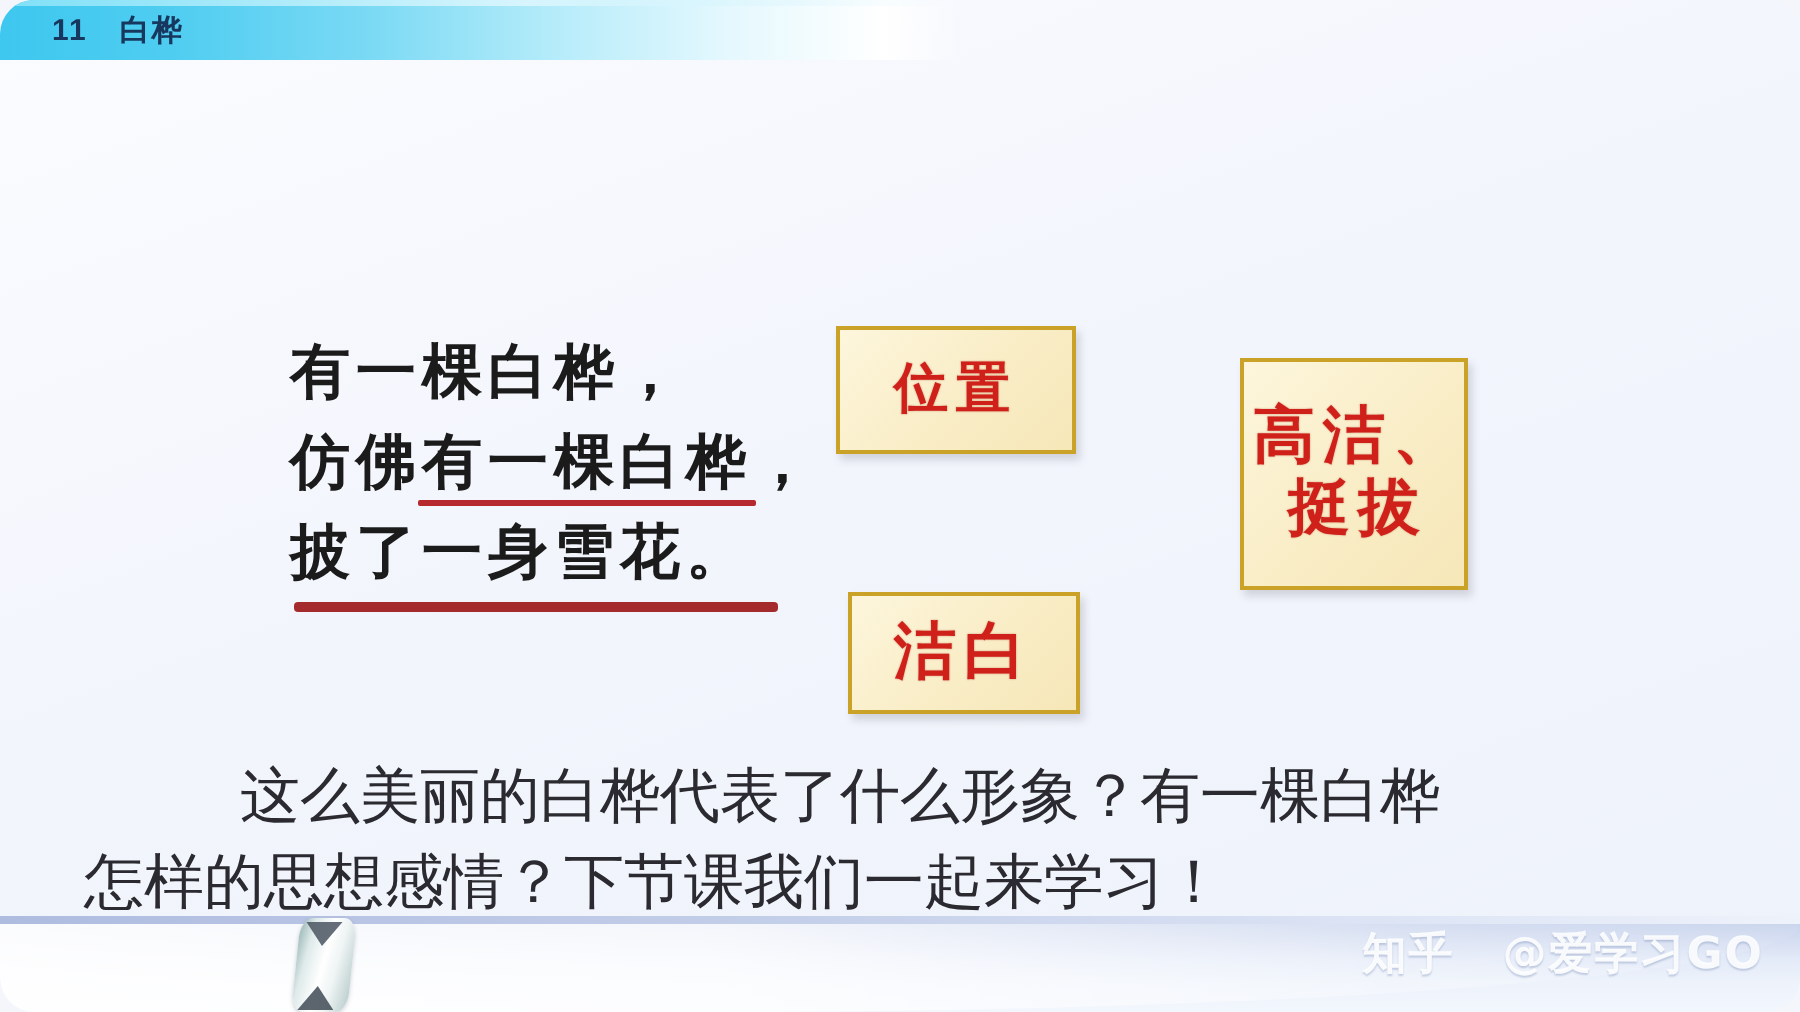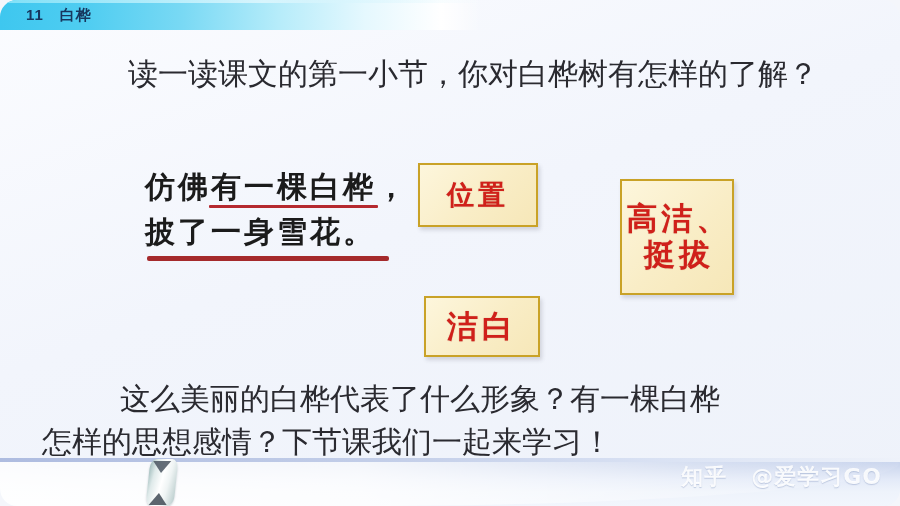--- a/index.html
+++ b/index.html
@@ -241,26 +241,24 @@
 
 <div class="slide">
 
   <div class="header-bar">
     <div class="hl"></div>
   </div>
   <div class="header-text">
     <span class="header-num">11</span><span>白桦</span>
   </div>
 
-  <div class="q-top">
-    <span class="indent"></span><span>读一读课文的第一小节，你对白桦树有怎样的了解？</span>
-  </div>
 
   <div class="poem">
 
+    <div class="line"><span>有一棵白桦，</span></div>
 
     <div class="line"><span>仿佛</span><span class="u">有一棵白桦</span><span>，</span></div>
 
     <div class="line full-underline"><span>披了一身雪花。</span></div>
   </div>
 
   <div class="callout" id="callout-position">
       <span>位置</span>
     </div>
 

